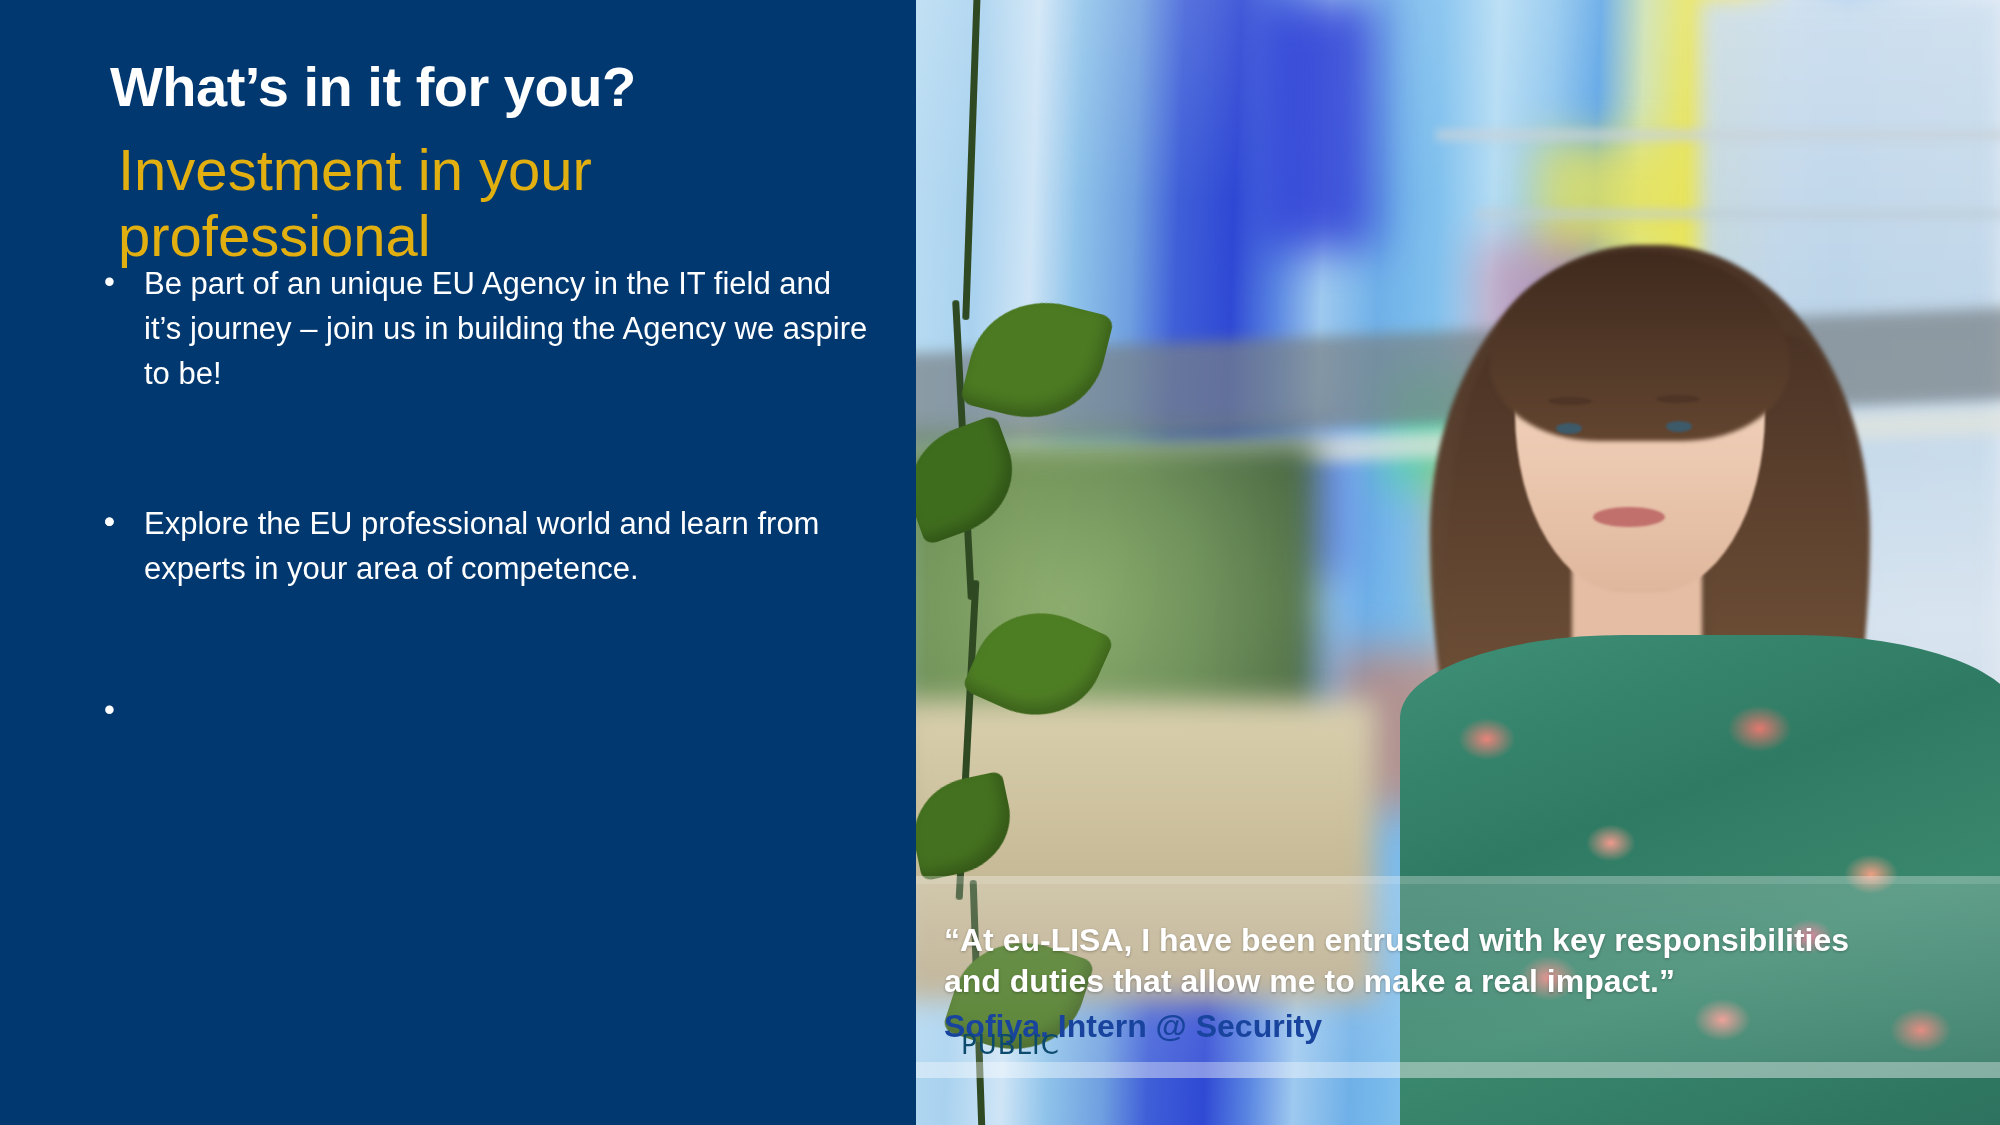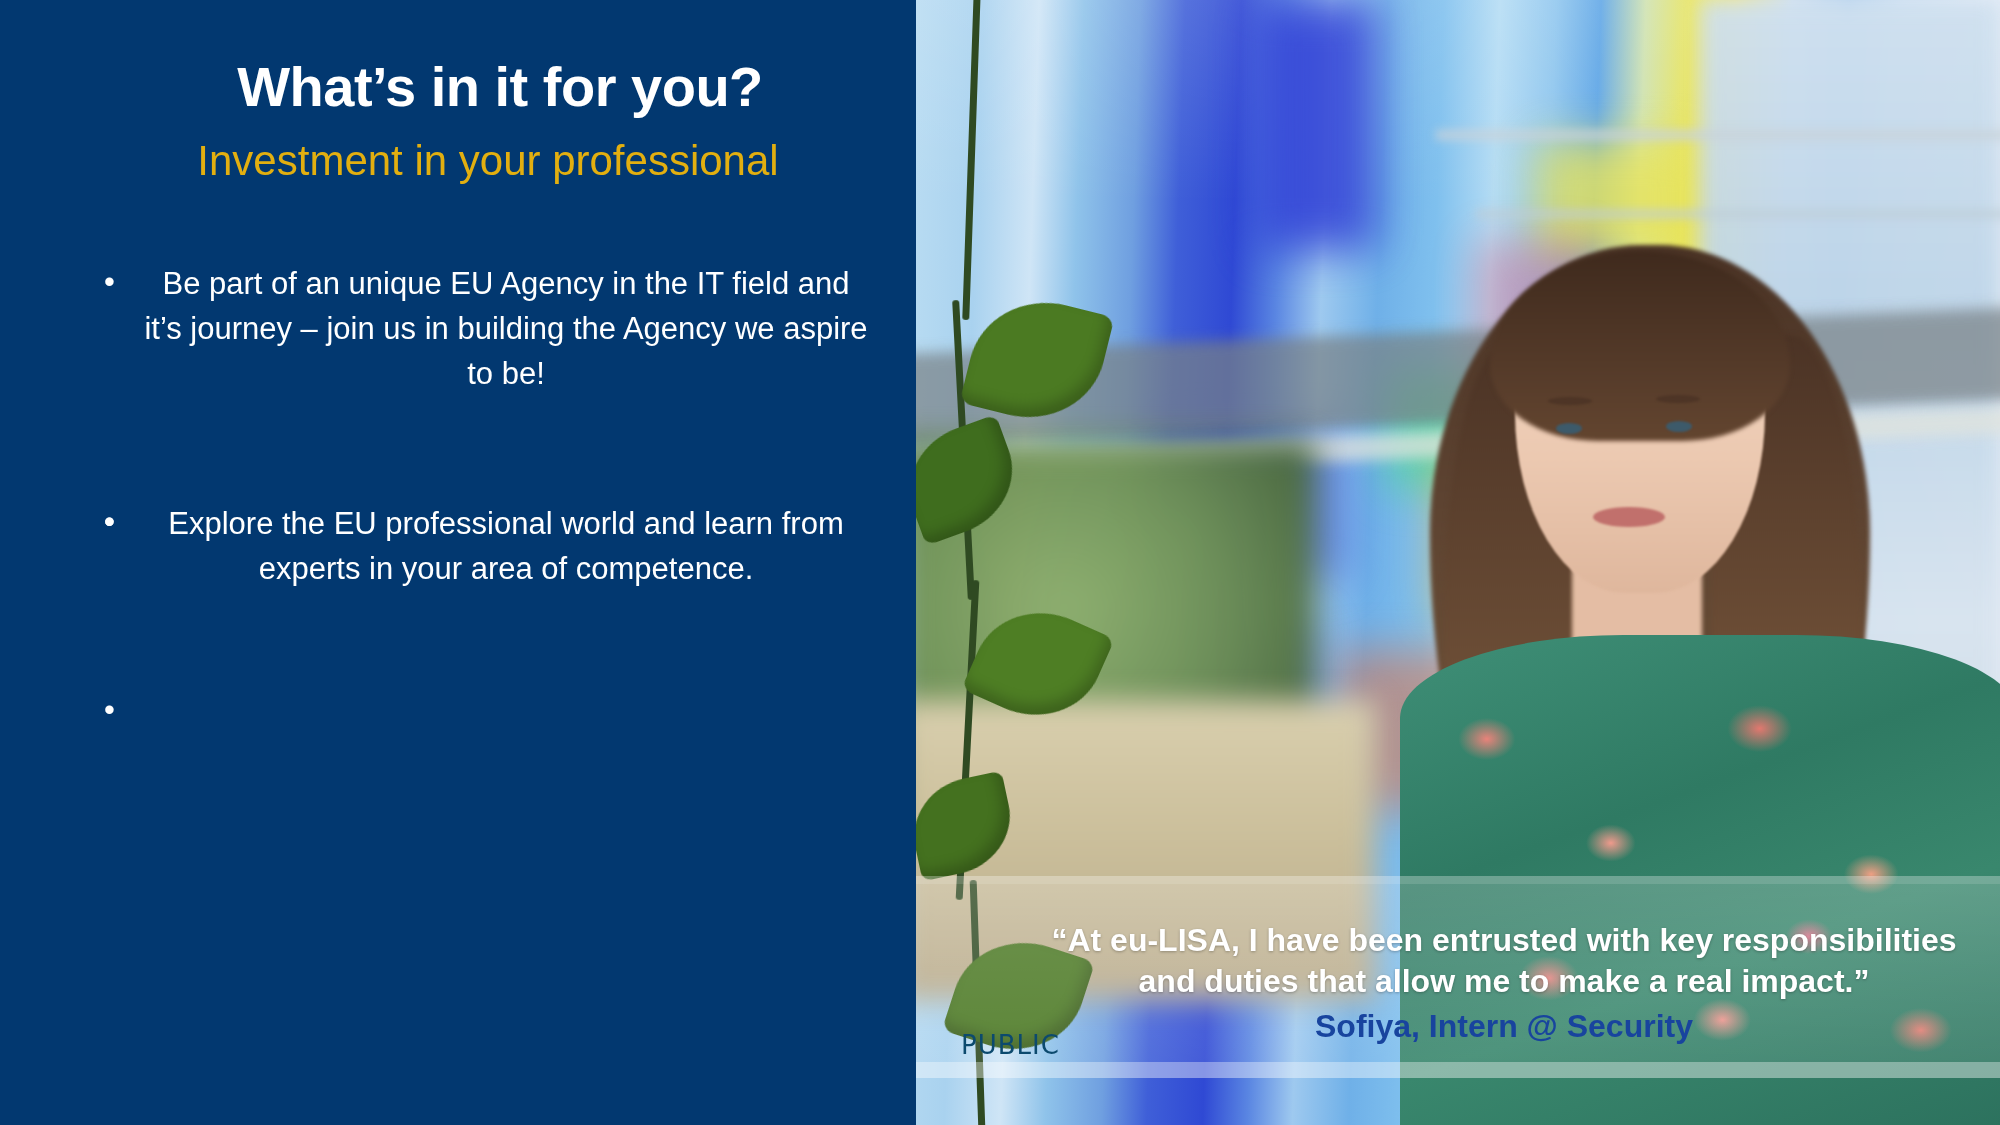--- a/index.html
+++ b/index.html
@@ -7,21 +7,20 @@
     width:2000px; height:1125px;
     overflow:hidden;
     background:#ffffff;
     font-family:"Liberation Sans", sans-serif;
   }
 
   .slide {
     position:relative;
     width:2000px; height:1125px;
     overflow:hidden;
-    text-align:center;
   }
 
   
   .left-panel {
     position:absolute;
     left:0; top:0;
     width:916px; height:1125px;
     background:#023870;
   }
 
@@ -33,21 +32,21 @@
     font-weight:bold;
     color:#ffffff;
     letter-spacing:-0.5px;
     line-height:1.05;
   }
 
   .subtitle {
     position:absolute;
     left:118px; top:137px;
     width:740px;
-    font-size:42px;
+    font-size:58px;
     font-weight:normal;
     color:#E2AF10;
     line-height:1.14;
   }
 
   .bullets {
     position:absolute;
     left:98px; top:262px;
     width:790px;
   }

